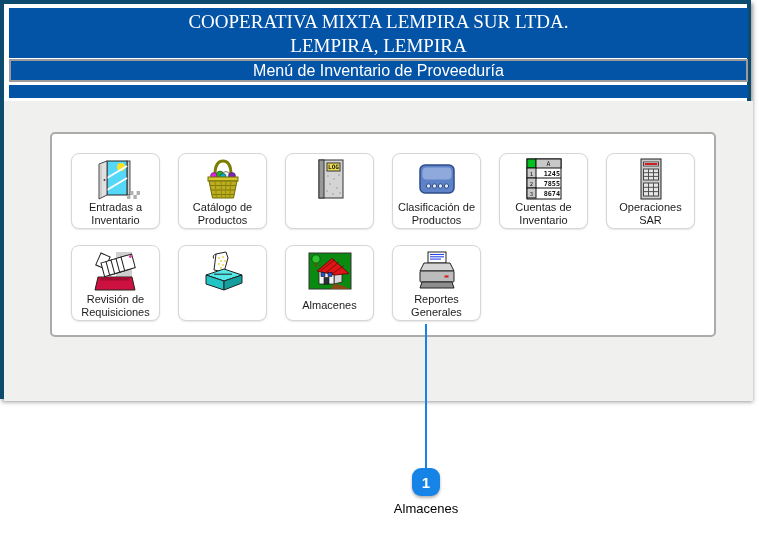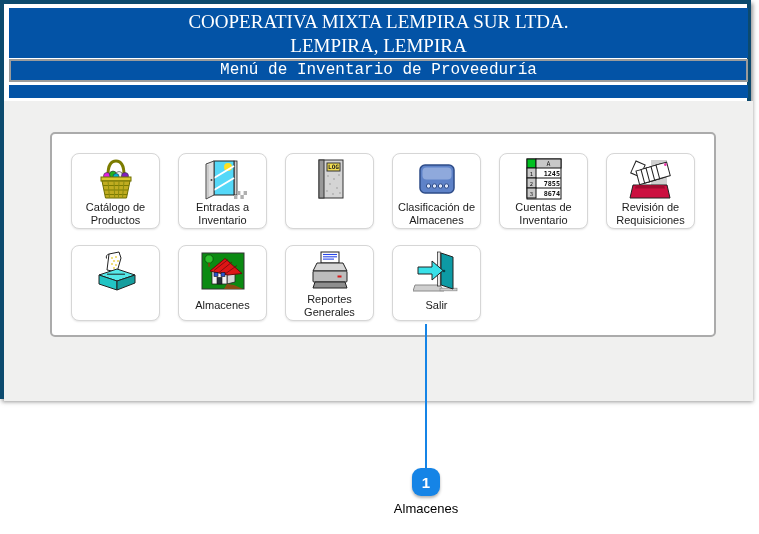--- a/index.html
+++ b/index.html
@@ -21,21 +21,21 @@
   }
   .title-bar{
     position:absolute;left:5px;top:4px;width:739px;height:50px;
     background:var(--header-blue);color:#fff;
     font-family:"Liberation Serif",serif;font-size:19px;line-height:24px;
     text-align:center;padding-top:2px;
   }
   .menu-bar{
     position:absolute;left:5px;top:55px;width:739px;height:23px;
     background:var(--header-blue);border:2px solid #9b9b9b;
-    color:#fff;font-family:Liberation Mono, monospace;font-size:16px;
+    color:#fff;font-family:Liberation Sans, sans-serif;font-size:16px;
     text-align:center;line-height:19px;
   }
   .blue-strip{
     position:absolute;left:5px;top:81px;width:739px;height:13px;
     background:var(--header-blue);
   }
   .client-area{
     position:absolute;left:0;top:97px;width:749px;height:300px;
     background:var(--client-bg);
   }
@@ -87,36 +87,20 @@
     </div>
 
     <div class="menu-bar">
       <span>Menú de Inventario de Proveeduría</span>
     </div>
 
     <div class="blue-strip"></div>
 
     <div class="client-area">
       <div class="menu-panel">
-
-        <div class="menu-btn">
-          <svg class="ic" viewBox="0 0 48 42">
-            <path d="M16 17 Q16 3 24 3 Q32 3 32 17" fill="none" stroke="#7c7c00" stroke-width="3"></path>
-            <circle cx="15" cy="18" r="3.5" fill="#e020e0" stroke="#333" stroke-width=".6"></circle>
-            <circle cx="21" cy="16.5" r="3.5" fill="#20b020" stroke="#333" stroke-width=".6"></circle>
-            <circle cx="27" cy="17" r="3.5" fill="#f0f0f0" stroke="#333" stroke-width=".6"></circle>
-            <circle cx="33" cy="18" r="3.5" fill="#8020c0" stroke="#333" stroke-width=".6"></circle>
-            <circle cx="24" cy="18.5" r="3" fill="#00b0d0" stroke="#333" stroke-width=".6"></circle>
-            <rect x="9" y="19" width="30" height="4" fill="#d8c830" stroke="#6e6e00"></rect>
-            <path d="M10 23 L38 23 L34.5 40 L13.5 40 Z" fill="#c0ac20" stroke="#6e6e00"></path>
-            <path d="M11 27.5 H37 M12 32 H36 M13 36.5 H35" stroke="#7c7c00" stroke-width="1" fill="none"></path>
-            <path d="M16 23 L17.5 40 M22 23 L22.7 40 M27 23 L26.4 40 M32 23 L30.5 40" stroke="#8c8c10" stroke-width="1" fill="none"></path>
-          </svg>
-          <div class="lbl">Catálogo de Productos</div>
-        </div>
 
         <div class="menu-btn">
           <svg class="ic" viewBox="0 0 48 42">
             <rect x="35" y="3" width="3" height="34" fill="#d0d0d0" stroke="#222" stroke-width=".8"></rect>
             <rect x="15" y="3" width="20" height="34" fill="#55d8f8" stroke="#222"></rect>
             <circle cx="29" cy="9" r="4" fill="#ffe020"></circle>
             <path d="M15 20 L35 8 M15 32 L35 20" stroke="#fff" stroke-width="2"></path>
             <polygon points="7,6 15,3 15,37 7,41" fill="#e0e0e0" stroke="#444"></polygon>
             <line x1="9" y1="7" x2="9" y2="39" stroke="#b8b8b8"></line>
             <circle cx="12.5" cy="22" r="1" fill="#444"></circle>
@@ -125,20 +109,36 @@
                 <rect x="44.6" y="33" width="3.4" height="4"></rect>
               <rect x="35" y="37" width="3.4" height="4"></rect>
                 <rect x="41.4" y="37" width="3.4" height="4"></rect>
             </g>
           </svg>
           <div class="lbl">Entradas a Inventario</div>
         </div>
 
         <div class="menu-btn">
           <svg class="ic" viewBox="0 0 48 42">
+            <path d="M16 17 Q16 3 24 3 Q32 3 32 17" fill="none" stroke="#7c7c00" stroke-width="3"></path>
+            <circle cx="15" cy="18" r="3.5" fill="#e020e0" stroke="#333" stroke-width=".6"></circle>
+            <circle cx="21" cy="16.5" r="3.5" fill="#20b020" stroke="#333" stroke-width=".6"></circle>
+            <circle cx="27" cy="17" r="3.5" fill="#f0f0f0" stroke="#333" stroke-width=".6"></circle>
+            <circle cx="33" cy="18" r="3.5" fill="#8020c0" stroke="#333" stroke-width=".6"></circle>
+            <circle cx="24" cy="18.5" r="3" fill="#00b0d0" stroke="#333" stroke-width=".6"></circle>
+            <rect x="9" y="19" width="30" height="4" fill="#d8c830" stroke="#6e6e00"></rect>
+            <path d="M10 23 L38 23 L34.5 40 L13.5 40 Z" fill="#c0ac20" stroke="#6e6e00"></path>
+            <path d="M11 27.5 H37 M12 32 H36 M13 36.5 H35" stroke="#7c7c00" stroke-width="1" fill="none"></path>
+            <path d="M16 23 L17.5 40 M22 23 L22.7 40 M27 23 L26.4 40 M32 23 L30.5 40" stroke="#8c8c10" stroke-width="1" fill="none"></path>
+          </svg>
+          <div class="lbl">Catálogo de Productos</div>
+        </div>
+
+        <div class="menu-btn">
+          <svg class="ic" viewBox="0 0 48 42">
             <rect x="13" y="2" width="24" height="38" fill="#d4d4d4" stroke="#333"></rect>
             <rect x="13" y="2" width="5" height="38" fill="#989898" stroke="#333"></rect>
             <g fill="#aeaeae">
               <circle cx="22" cy="18" r=".9"></circle>
                 <circle cx="28" cy="21" r=".9"></circle>
                 <circle cx="33" cy="17" r=".9"></circle>
               <circle cx="24" cy="26" r=".9"></circle>
                 <circle cx="31" cy="30" r=".9"></circle>
                 <circle cx="21" cy="33" r=".9"></circle>
               <circle cx="34" cy="35" r=".9"></circle>
@@ -153,21 +153,21 @@
           <svg class="ic" viewBox="0 0 48 42">
             <rect x="7" y="7" width="34" height="28" rx="5" fill="#5e82c8" stroke="#2e4c88" stroke-width="1.5"></rect>
             <rect x="9.5" y="9.5" width="29" height="12" rx="4" fill="#8fa9dc"></rect>
             <g fill="#dfe8fa" stroke="#2e4c88">
               <circle cx="15.5" cy="28" r="2.2"></circle>
                 <circle cx="21.5" cy="28" r="2.2"></circle>
               <circle cx="27.5" cy="28" r="2.2"></circle>
                 <circle cx="33.5" cy="28" r="2.2"></circle>
             </g>
           </svg>
-          <div class="lbl">Clasificación de Almacenes</div>
+          <div class="lbl">Clasificación de Productos</div>
         </div>
 
         <div class="menu-btn">
           <svg class="ic" viewBox="0 0 48 42">
             <rect x="7" y="1" width="34" height="40" fill="#fff" stroke="#111"></rect>
             <rect x="7" y="1" width="9" height="9" fill="#00c020" stroke="#111"></rect>
             <rect x="16" y="1" width="25" height="9" fill="#c8c8c8" stroke="#111"></rect>
             <text x="28.5" y="8" font-size="6.5" text-anchor="middle" fill="#111">A</text>
             <g fill="#c8c8c8" stroke="#111">
               <rect x="7" y="10" width="9" height="10"></rect>
@@ -185,20 +185,32 @@
             </g>
             <g font-size="6.8" font-weight="bold" text-anchor="end" fill="#111">
               <text x="40" y="18">1245</text>
               <text x="40" y="28">7855</text>
               <text x="40" y="38">8674</text>
             </g>
           </svg>
           <div class="lbl">Cuentas de Inventario</div>
         </div>
 
+        <div class="menu-btn">
+          <svg class="ic" viewBox="0 0 48 42">
+            <rect x="14" y="1" width="20" height="40" fill="#cccccc" stroke="#222"></rect>
+            <rect x="16.5" y="4" width="15" height="4" fill="#fff" stroke="#222" stroke-width=".8"></rect>
+            <rect x="17.5" y="5" width="13" height="2" fill="#cc2020"></rect>
+            <rect x="16.5" y="11" width="15" height="11" fill="#e6e6e6" stroke="#444"></rect>
+            <path d="M21.5 11 V22 M26.5 11 V22 M16.5 14.7 H31.5 M16.5 18.4 H31.5" stroke="#444" stroke-width=".9"></path>
+            <rect x="16.5" y="25" width="15" height="13" fill="#e6e6e6" stroke="#444"></rect>
+            <path d="M21.5 25 V38 M26.5 25 V38 M16.5 29.3 H31.5 M16.5 33.6 H31.5" stroke="#444" stroke-width=".9"></path>
+          </svg>
+          <div class="lbl">Operaciones SAR</div>
+        </div>
 
 
         <div class="menu-btn">
           <svg class="ic" viewBox="0 0 48 42">
             <rect x="24" y="2" width="16" height="25" fill="#cfcfcf"></rect>
             <g transform="translate(9,3) rotate(24)">
                 <rect width="10" height="13" fill="#fff" stroke="#222"></rect>
               </g>
             <g stroke="#222" fill="#fff">
               <g transform="translate(9,13) rotate(-15)">
@@ -274,31 +286,20 @@
               <line x1="17" y1="9.1" x2="28" y2="9.1"></line>
             </g>
             <polygon points="11,13 37,13 41,21 7,21" fill="#d6d6d6" stroke="#222"></polygon>
             <rect x="7" y="21" width="34" height="11" rx="1" fill="#bcbcbc" stroke="#222"></rect>
             <rect x="31.5" y="25.5" width="4" height="2" fill="#d81818"></rect>
             <polygon points="9,32 39,32 41,38 7,38" fill="#8e8e8e" stroke="#222"></polygon>
           </svg>
           <div class="lbl">Reportes Generales</div>
         </div>
 
-        <div class="menu-btn">
-          <svg class="ic" viewBox="0 0 48 42">
-            <polygon points="2,35 27,35 31,41 0,41" fill="#cfcfcf" stroke="#8a8a8a"></polygon>
-            <rect x="27" y="38.2" width="17" height="2.6" fill="#cfcfcf" stroke="#8a8a8a" stroke-width=".7"></rect>
-            <rect x="24.5" y="2" width="2.8" height="34" fill="#e8e8e8" stroke="#222" stroke-width=".7"></rect>
-            <polygon points="28,3 40,7 40,39 28,35" fill="#0d9aa4" stroke="#222"></polygon>
-            <circle cx="31" cy="21" r="1.3" fill="#07444a"></circle>
-            <polygon points="5,17 19,17 19,11 30,20.5 19,30 19,24 5,24" fill="#38e0e8" stroke="#222"></polygon>
-          </svg>
-          <div class="lbl">Salir</div>
-        </div>
 
       </div>
     </div>
   </div>
 
   <div class="annot-line"></div>
   <div class="annot-badge">
     <span>1</span>
   </div>
   <div class="annot-label">Almacenes</div>

